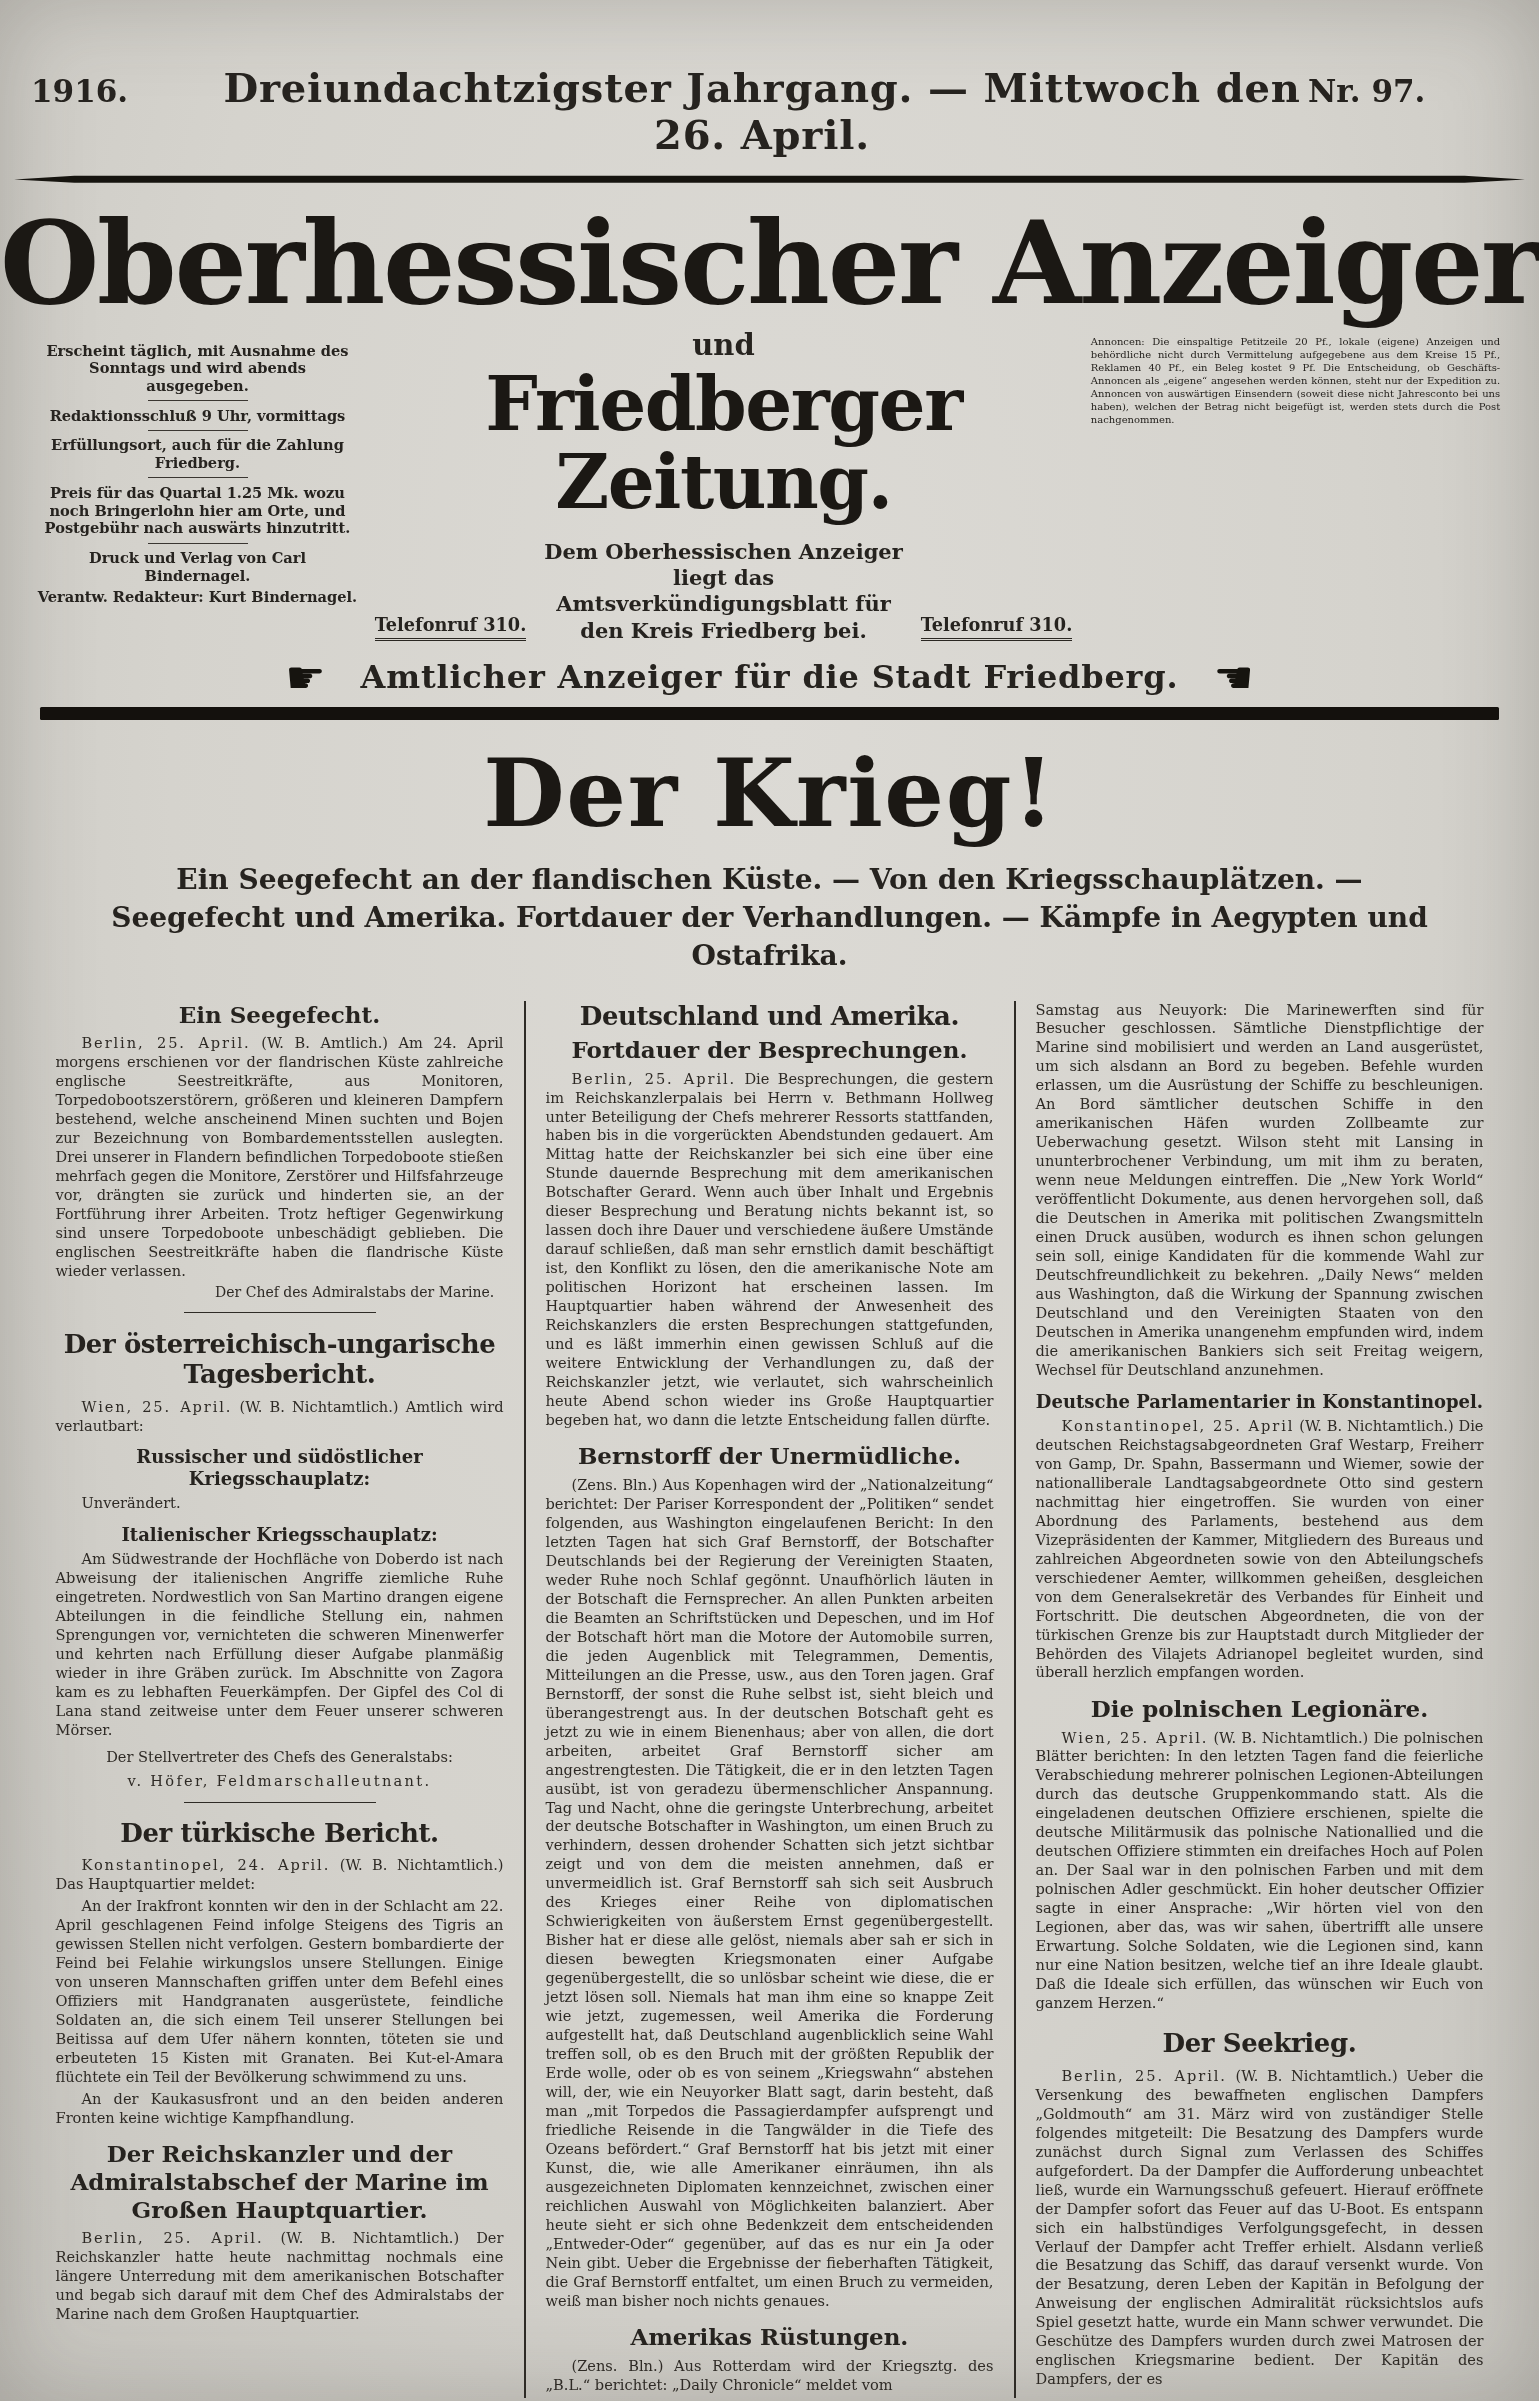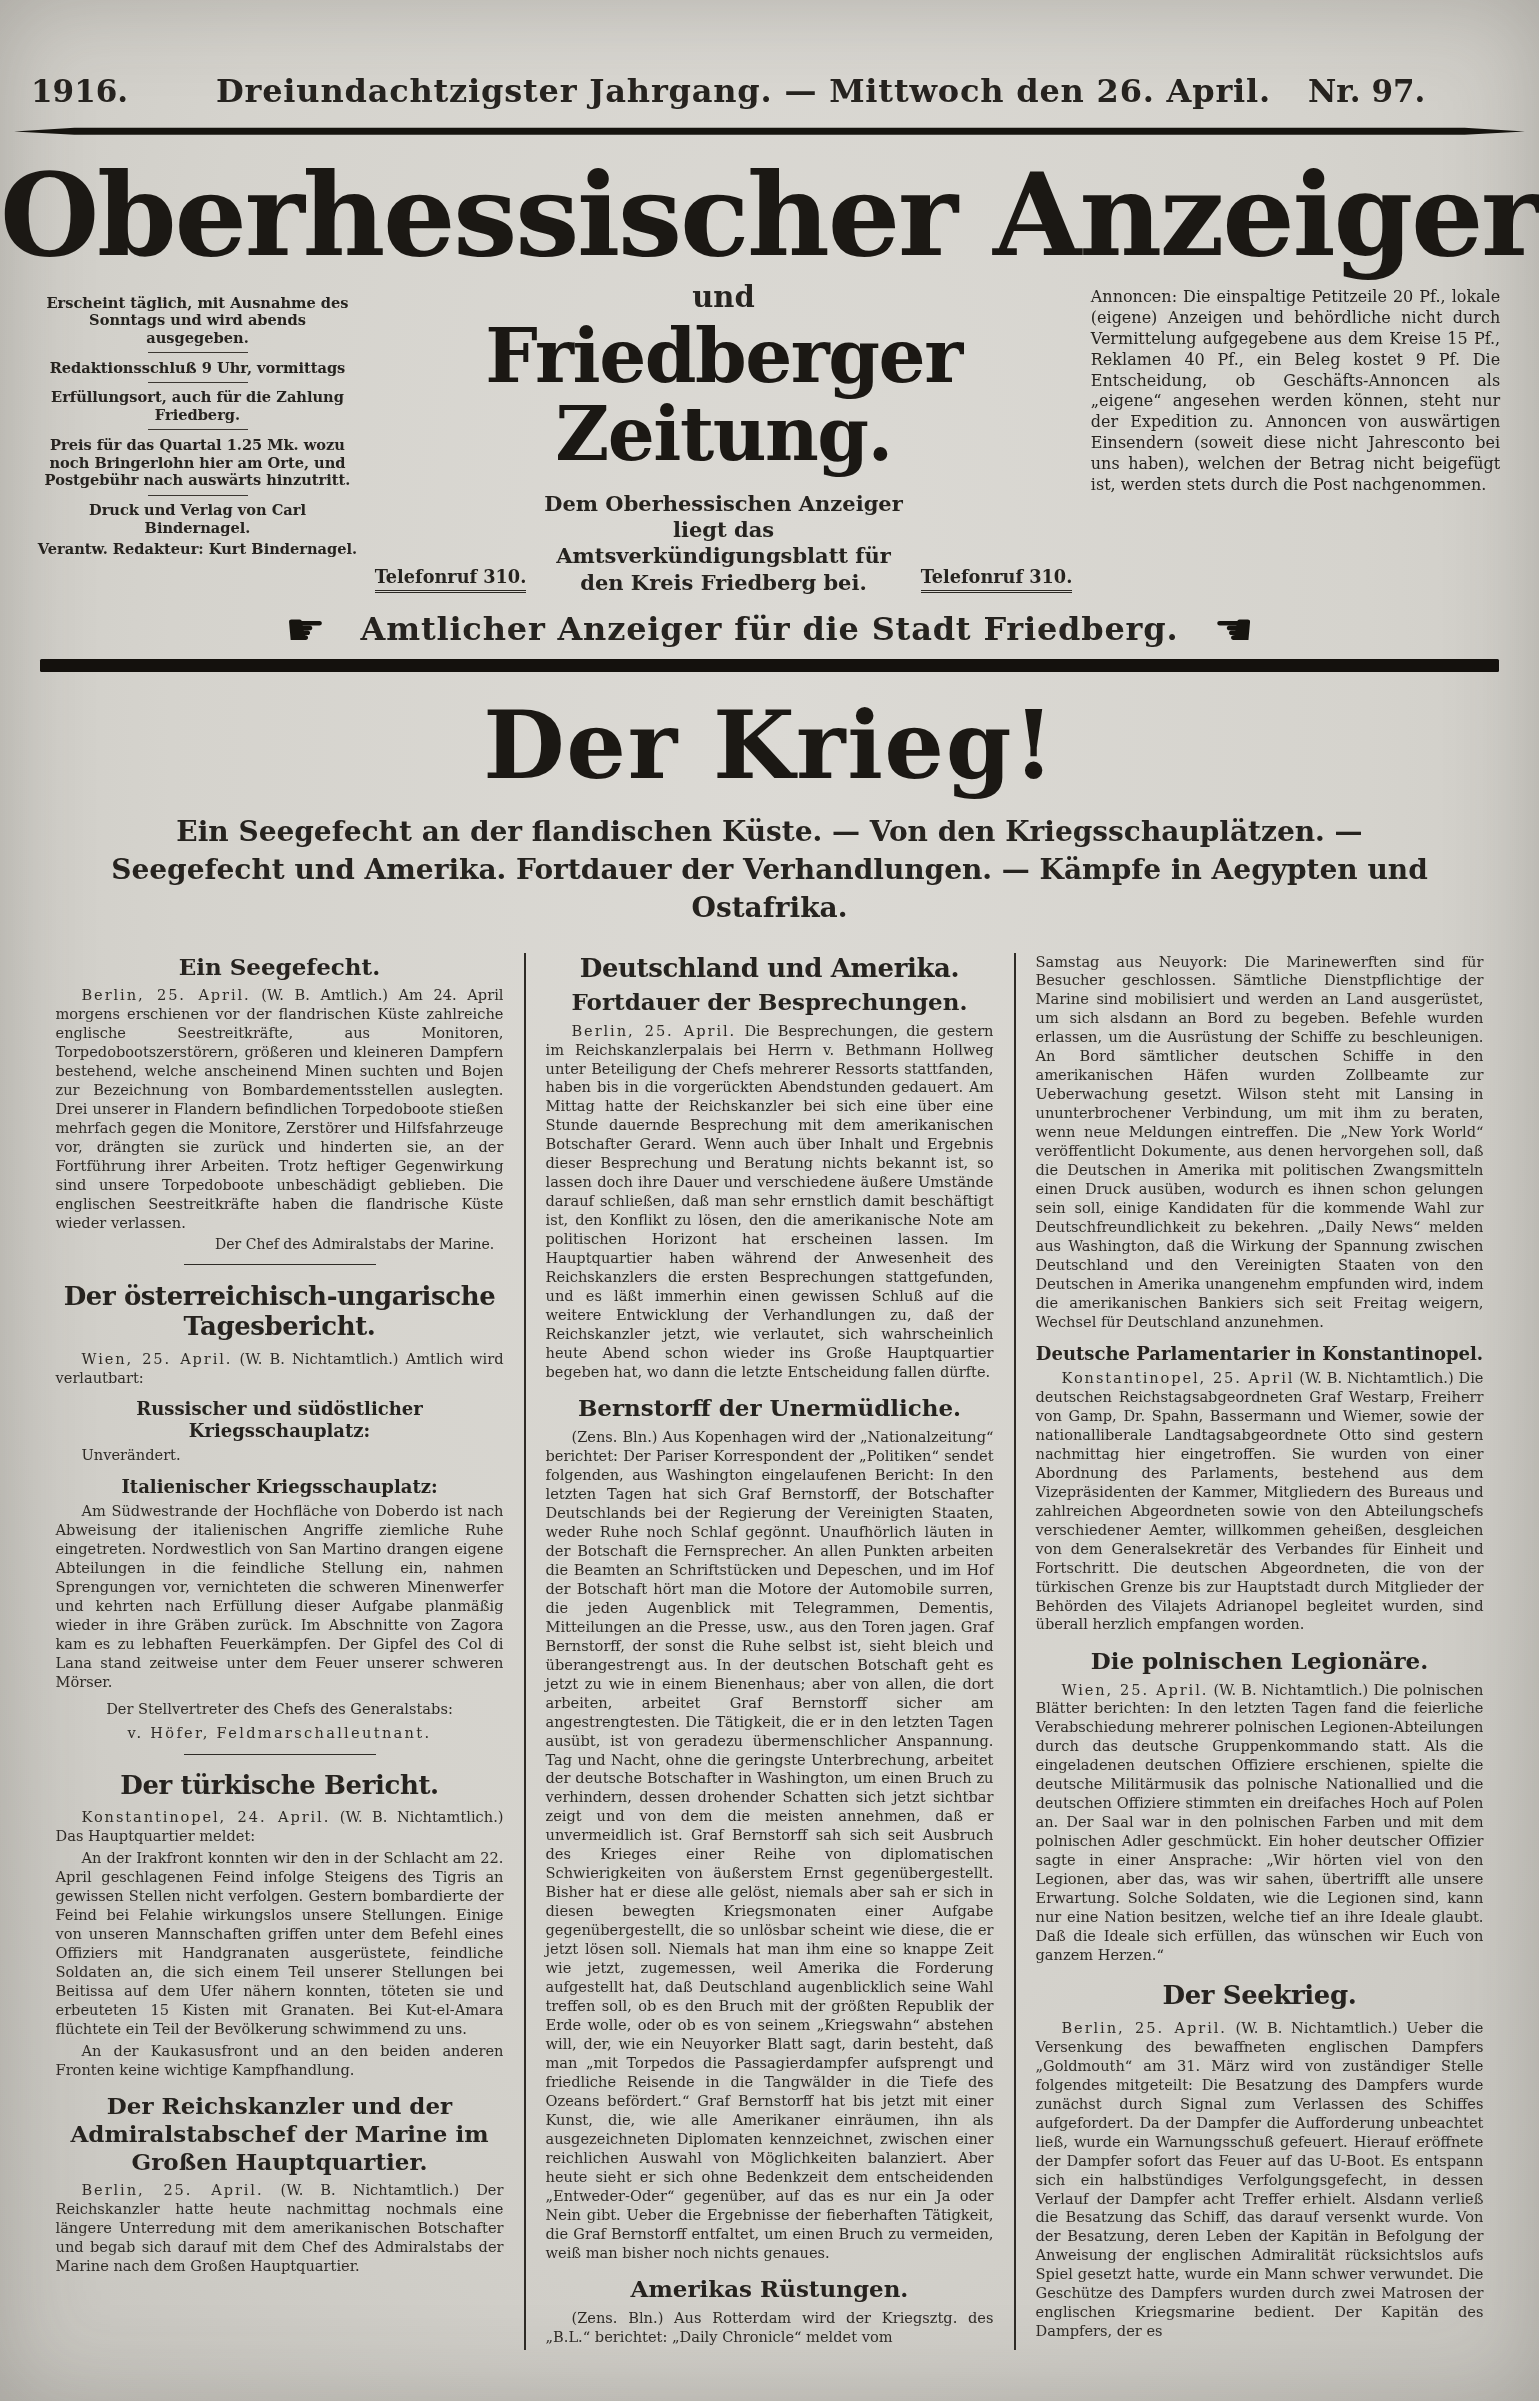--- a/index.html
+++ b/index.html
@@ -6,40 +6,40 @@
   .page{
     position:relative;width:1539px;height:2401px;overflow:hidden;box-sizing:border-box;
     background:radial-gradient(ellipse at 50% 30%, #dcdad5 0%, #d5d3cd 55%, #c7c5bf 100%);
     color:#26231f;font-family:"DejaVu Serif", serif;
     box-shadow:inset 0 0 92px rgba(60,55,48,.25);
     padding-top:29px;
   }
   
   .dateline{display:flex;align-items:baseline;margin:0 46px 0 31px;font-weight:bold;}
   .dl-year{font-size:31px;flex:0 0 185px;margin-top:44px;}
-  .dl-center{font-size:32px;flex:1;letter-spacing:0.8px;}
+  .dl-center{font-size:40px;flex:1;text-align:center;letter-spacing:0.8px;}
   .dl-issue{font-size:31px;flex:0 0 185px;text-align:left;}
   
   .swell-rule{height:8.5px;margin:17px 14px 0 14px;background:#16140f;
     clip-path:polygon(0 52%,4% 8%,96% 8%,100% 52%,96% 92%,4% 92%);}
   
   .masthead-title{margin:20px 0 4.6px 0;text-align:center;font-size:114px;line-height:1.05;
     font-weight:bold;letter-spacing:-2.3px;color:#1b1814;}
   .masthead-mid{display:flex;margin:3.1px 28px 0 28px;align-items:flex-start;}
   .mast-left{flex:0 0 339px;padding-top:10.8px;}
   .mast-left p{margin:3.1px 7.7px;text-align:center;font-size:14.6px;font-weight:bold;line-height:1.22;}
   .tiny-rule{border:none;border-top:1.5px solid #3a3631;width:100px;margin:5.4px auto;}
   .mast-center{flex:1;text-align:center;padding:0 7.7px;}
   .mast-und{font-size:29px;font-weight:bold;margin-top:0;}
   .mast-subtitle{font-size:74px;font-weight:bold;letter-spacing:-1.5px;line-height:1.05;margin-top:4.6px;color:#1b1814;}
   .note-row{display:flex;align-items:flex-end;margin-top:17px;}
   .insert-note{flex:1;font-size:21px;font-weight:bold;line-height:1.25;padding:0 10.8px;}
   .phone{flex:0 0 auto;font-size:17.7px;font-weight:bold;border-bottom:3.8px double #2a2722;padding-bottom:2.3px;margin-bottom:3.1px;}
   .mast-right{flex:0 0 431px;padding-top:7.7px;}
-  .mast-right p{margin:0 10.8px;font-size:16px;line-height:1.3;text-align:justify;}
+  .mast-right p{margin:0 10.8px;font-size:10px;line-height:1.3;text-align:justify;}
   .official-row{display:flex;justify-content:center;align-items:center;gap:35px;margin-top:10.8px;}
   .hand{font-size:45px;line-height:1;color:#16140f;}
   .official{font-size:32px;font-weight:bold;letter-spacing:0.8px;}
   .black-bar{height:12.3px;background:#14110d;margin:7.7px 40px 0 40px;border-radius:1.5px;}
   
   .war-headline{margin:26px 0 7.7px 0;text-align:center;font-size:94px;font-weight:bold;
     letter-spacing:1.5px;line-height:1;color:#1b1814;}
   .deck{margin:21.6px 108px 0 108px;text-align:center;font-size:28px;font-weight:bold;line-height:1.35;}
   
   .cols{display:flex;margin:26px 54px 16px 54px;}

